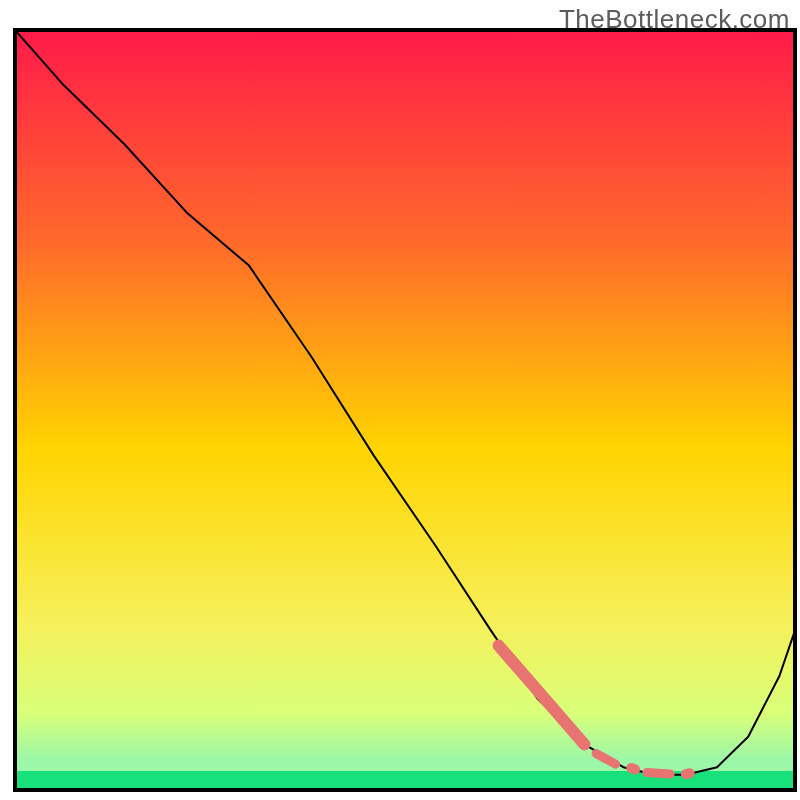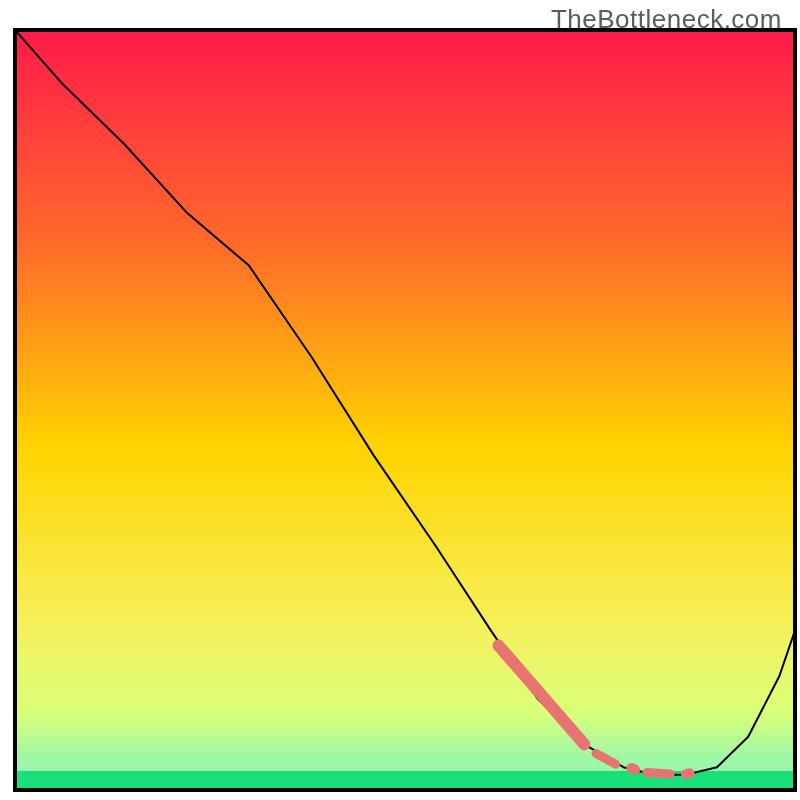--- a/index.html
+++ b/index.html
@@ -12,21 +12,21 @@
     background: #ffffff;
   }
   .stage {
     position: relative;
     width: 800px;
     height: 800px;
   }
   .watermark {
     position: absolute;
     top: 4px;
-    right: 18px;
+    right: 10px;
     font-size: 26px;
     font-weight: 500;
     color: #5c5c5c;
     letter-spacing: 0.5px;
     z-index: 10;
   }
   svg.chart {
     position: absolute;
     left: 0;
     top: 0;

